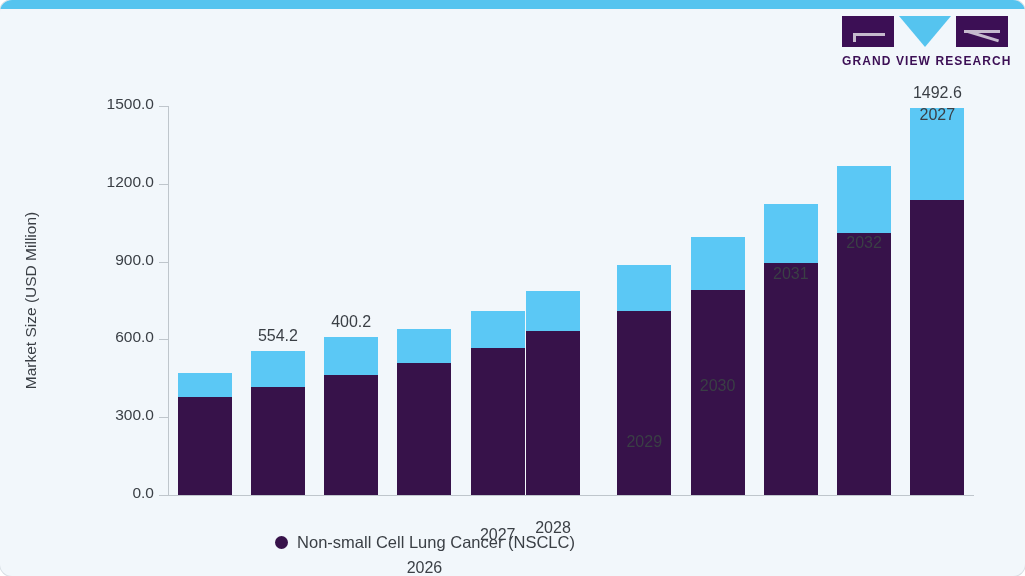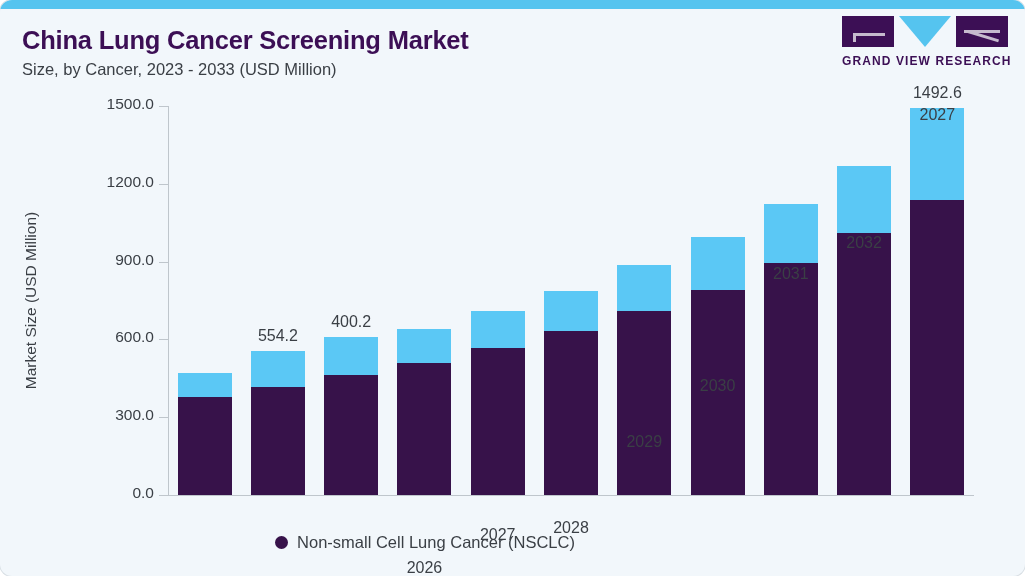--- a/index.html
+++ b/index.html
@@ -112,24 +112,20 @@
   .legend-dot { width:13px; height:13px; border-radius:50%; flex:none; }
   .legend-text { font-size:16.5px; color:#3A3F45; white-space:nowrap; }
 </style>
 </head>
 <body>
 
 <div id="card">
 
   <div id="top-accent"></div>
 
-  <div id="header">
-    <div id="title">China Lung Cancer Screening Market</div>
-    <div id="subtitle">Size, by Cancer, 2023 - 2033 (USD Million)</div>
-  </div>
 
   <div id="logo">
     <div class="logo-marks">
       <div class="mark mark-g"></div>
       <div class="mark mark-v"></div>
       <div class="mark mark-r"></div>
     </div>
     <div id="logo-text">GRAND VIEW RESEARCH</div>
   </div>
 
@@ -184,21 +180,21 @@
         <div class="bar-group" style="left: 229.455px; width: 54px; height: 168px;">
           <div class="seg seg-nsclc" style="height: 131.741px; background: rgb(55, 18, 74);"></div>
           <div class="seg seg-sclc" style="bottom: 131.741px; height: 34.232px; background: rgb(91, 200, 245);"></div>
           <div class="xtick-label" style="bottom: auto; top: 232.027px;">2026</div>
         </div>
         <div class="bar-group" style="left: 302.727px; width: 54px; height: 183.608px;">
           <div class="seg seg-nsclc" style="height: 146.523px; background: rgb(55, 18, 74);"></div>
           <div class="seg seg-sclc" style="bottom: 146.523px; height: 37.0847px; background: rgb(91, 200, 245);"></div>
           <div class="xtick-label" style="bottom: auto; top: 214.392px;">2027</div>
         </div>
-        <div class="bar-group" style="left: 376px; width: 54px; height: 170px; text-align: center;">
+        <div class="bar-group" style="left: 358px; width: 54px; height: 170px; text-align: center;">
           <div class="seg seg-nsclc" style="height: 163.899px; background: rgb(55, 18, 74);"></div>
           <div class="seg seg-sclc" style="bottom: 163.899px; height: 40.1967px; background: rgb(91, 200, 245);"></div>
           <div class="xtick-label" style="bottom: auto; top: 193.905px;">2028</div>
         </div>
         <div class="bar-group" style="left: 449.273px; width: 54px; height: 229.769px;">
           <div class="seg seg-nsclc" style="height: 183.608px; background: rgb(55, 18, 74);"></div>
           <div class="seg seg-sclc" style="bottom: 183.608px; height: 46.1613px; background: rgb(91, 200, 245);"></div>
           <div class="xtick-label" style="bottom: auto; top: 168.231px;">2029</div>
         </div>
         <div class="bar-group" style="left: 522.545px; width: 54px; height: 258.037px;">

